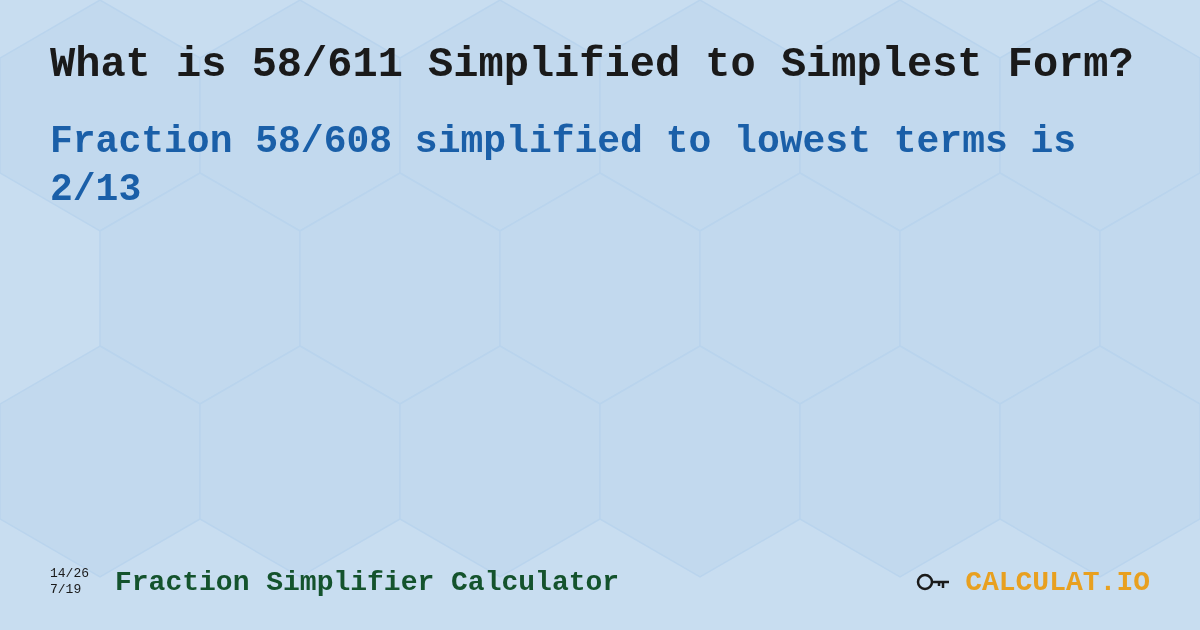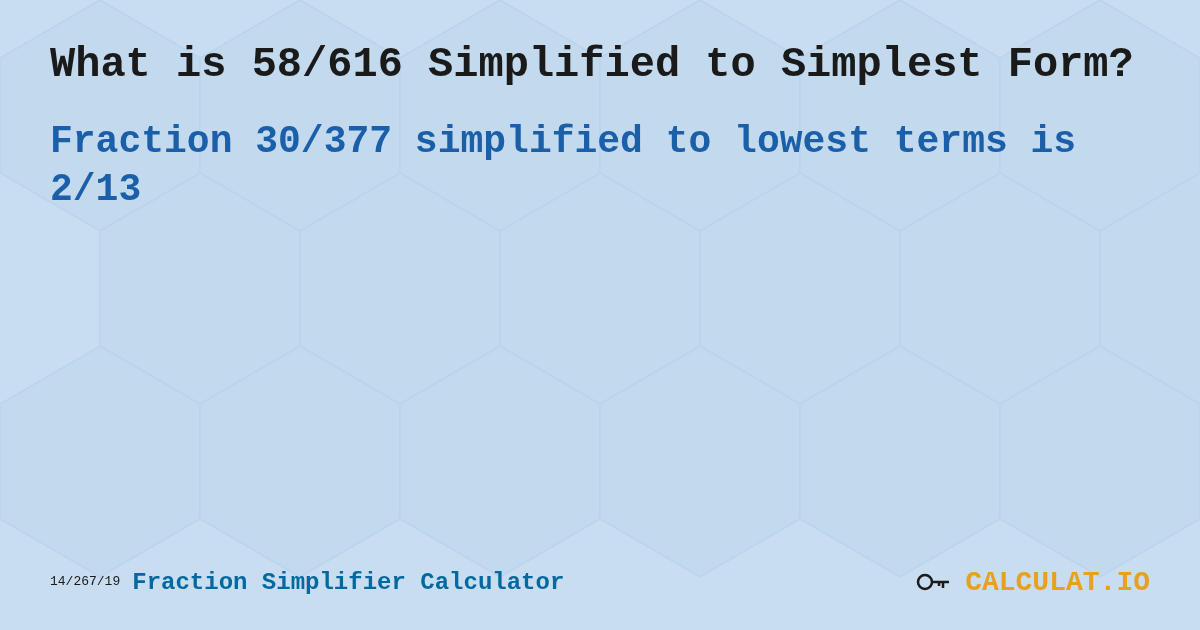--- a/index.html
+++ b/index.html
@@ -68,33 +68,34 @@
 
     .footer {
       margin-top: auto;
       display: flex;
       align-items: center;
       gap: 12px;
     }
 
     .footer-fractions {
       display: flex;
-      flex-direction: row;
+      flex-direction: column;
       font-size: 13px;
       color: #1a1a1a;
       line-height: 1.2;
       font-family: 'Courier New', Courier, monospace;
       font-weight: 400;
     }
 
     .footer-label {
-      font-size: 24px;
+      font-size: 28px;
       font-weight: 700;
-      color: #0369a1;
+      color: #14532d;
       font-family: 'Courier New', Courier, monospace;
+      margin-left: 14px;
     }
 
     .footer-logo {
       margin-left: auto;
       display: flex;
       align-items: center;
       gap: 6px;
     }
 
     .logo-text {
@@ -134,25 +135,25 @@
     <polygon points="100,346 200,404 200,519 100,577 0,519 0,404" fill="#b8d4ec"></polygon>
     <polygon points="300,346 400,404 400,519 300,577 200,519 200,404" fill="#b8d4ec"></polygon>
     <polygon points="500,346 600,404 600,519 500,577 400,519 400,404" fill="#b8d4ec"></polygon>
     <polygon points="700,346 800,404 800,519 700,577 600,519 600,404" fill="#b8d4ec"></polygon>
     <polygon points="900,346 1000,404 1000,519 900,577 800,519 800,404" fill="#b8d4ec"></polygon>
     <polygon points="1100,346 1200,404 1200,519 1100,577 1000,519 1000,404" fill="#b8d4ec"></polygon>
   </g>
 </svg>
 
 <div class="content-wrapper">
-  <h1 class="main-title">What is 58/616 Simplified to Simplest Form?</h1>
+  <h1 class="main-title">What is 58/611 Simplified to Simplest Form?</h1>
 
 
   <div class="result-section">
-    <p class="result-text">Fraction 30/377 simplified to lowest terms is 2/13</p>
+    <p class="result-text">Fraction 58/608 simplified to lowest terms is 2/13</p>
   </div>
 
   <div class="footer">
     <div class="footer-fractions">
       <span>14/26</span>
       <span>7/19</span>
     </div>
     <span class="footer-label">Fraction Simplifier Calculator</span>
 
     <div class="footer-logo">

